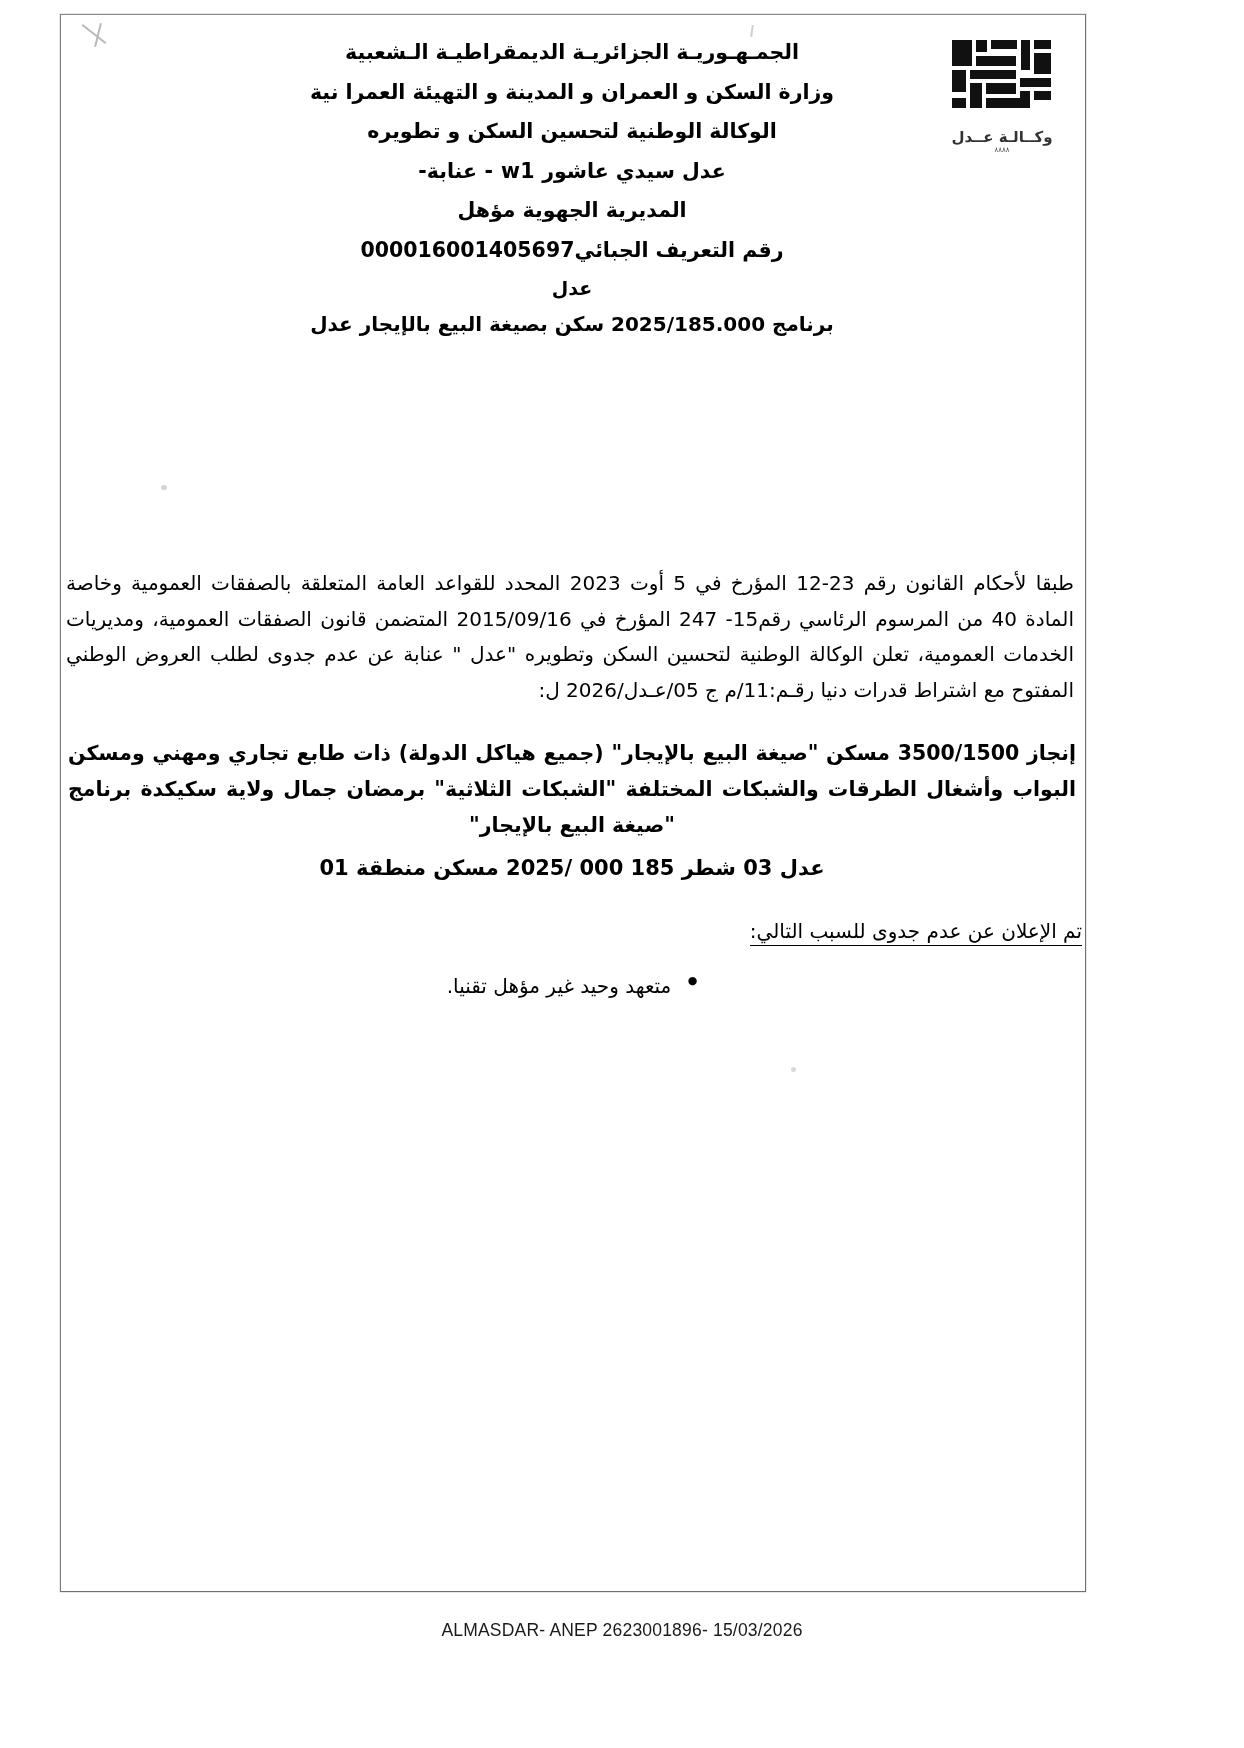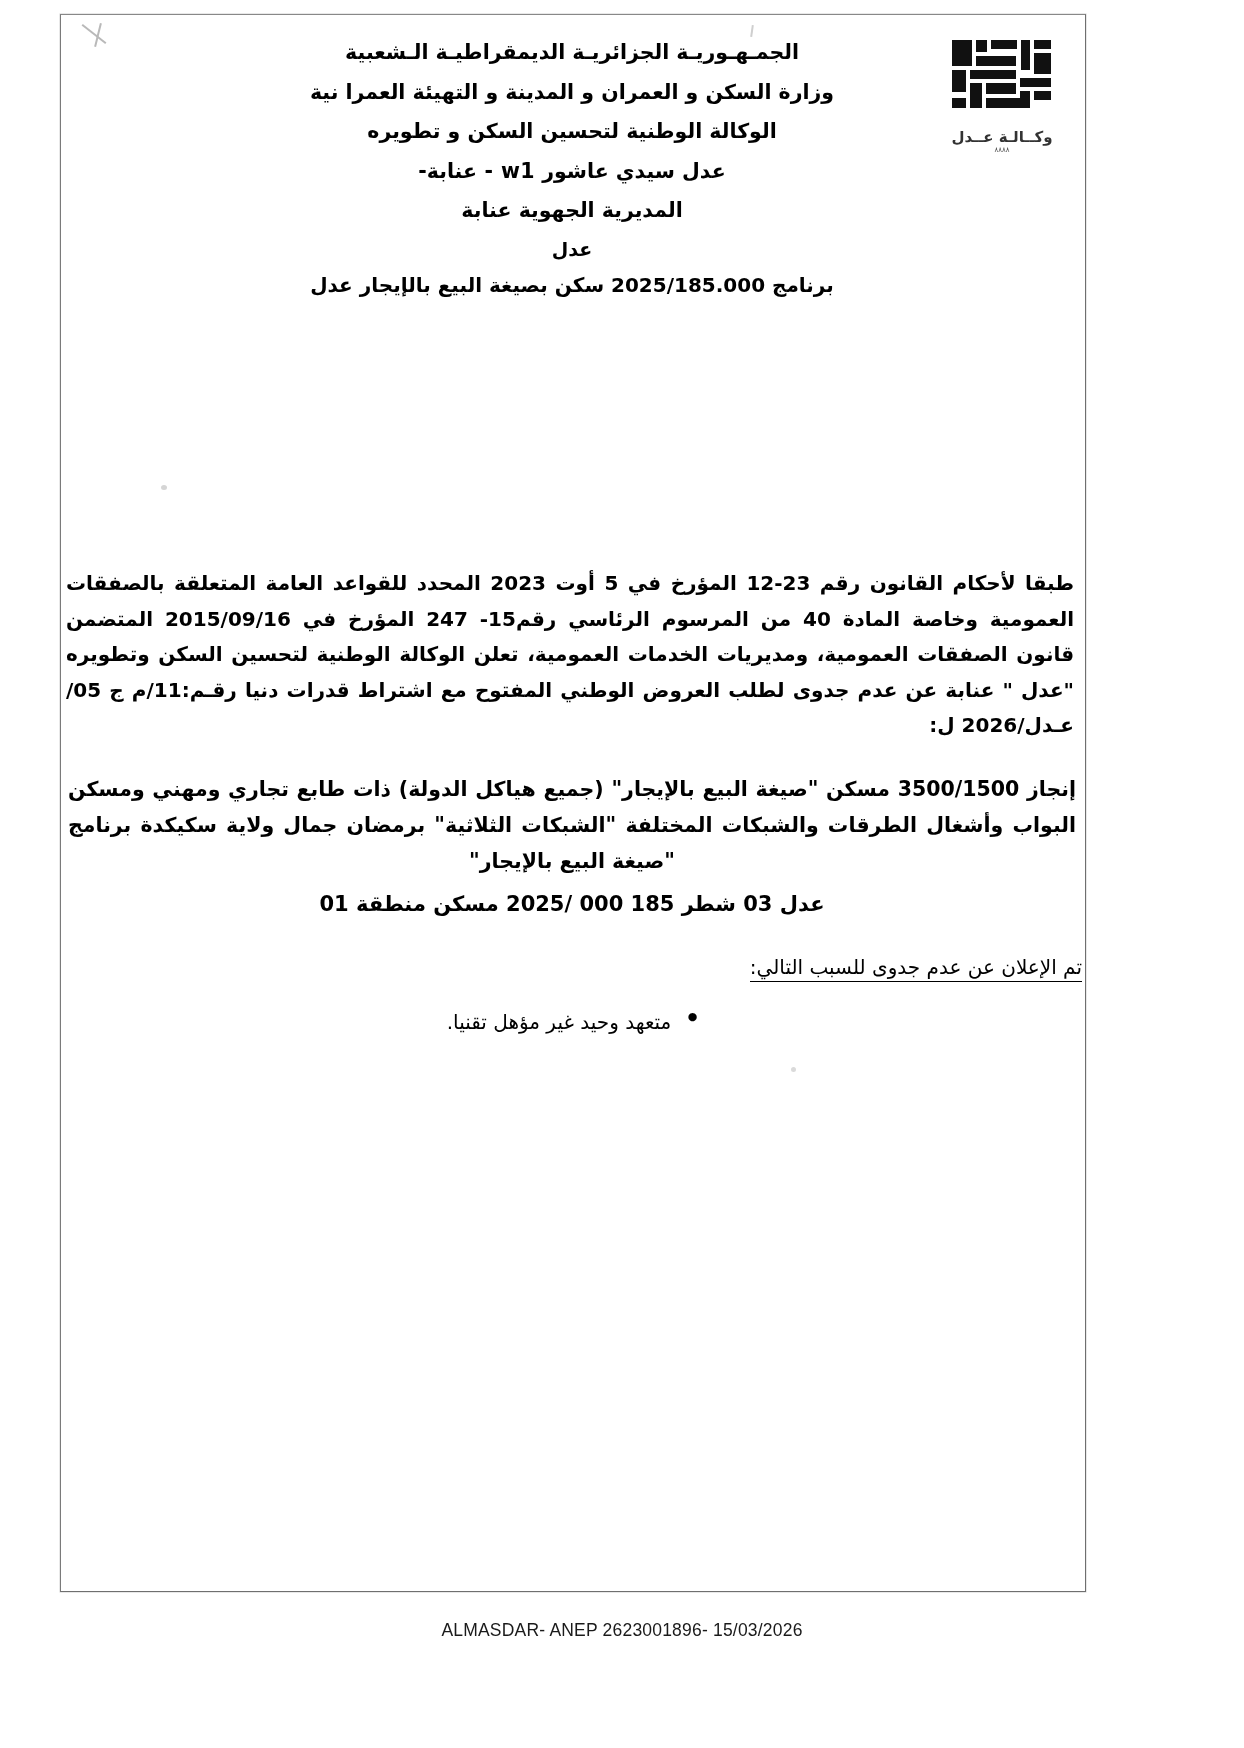--- a/index.html
+++ b/index.html
@@ -141,21 +141,20 @@
     top: 550px;
     width: 1020px;
   }
   #legal-paragraph {
     font-size: 20px;
     line-height: 1.78;
     text-align: justify;
     text-align-last: right;
     margin: 0;
     padding: 0 8px 0 4px;
-    font-weight: bold;
   }
   #project-paragraph {
     font-size: 20.5px;
     font-weight: bold;
     line-height: 1.75;
     text-align: justify;
     text-align-last: center;
     margin: 28px 0 0 0;
     padding: 0 6px;
   }
@@ -245,21 +244,22 @@
     </div>
     <div id="logo-caption">وكــالـة عــدل</div>
     <div id="logo-caption-sub">٨٨٨٨</div>
   </div>
 
   <div id="masthead">
     <p class="mast-line" id="mast-line-0">الجمـهـوريـة الجزائريـة الديمقراطيـة الـشعبية</p>
     <p class="mast-line" id="mast-line-1">وزارة السكن و العمران و المدينة و التهيئة العمرا نية</p>
     <p class="mast-line" id="mast-line-2">الوكالة الوطنية لتحسين السكن و تطويره</p>
     <p class="mast-line" id="mast-line-3">عدل  سيدي عاشور  w1 - عنابة-</p>
-    <p class="mast-line" id="mast-line-4">المديرية الجهوية عنابة</p>
+    <p class="mast-line" id="mast-line-4">المديرية الجهوية مؤهل</p>
+    <p class="mast-line" id="mast-line-5">رقم التعريف الجبائي000016001405697</p>
     <p class="mast-line" id="mast-line-6">عدل</p>
     <p class="mast-line" id="mast-line-7">برنامج 2025/185.000 سكن بصيغة البيع بالإيجار عدل</p>
   </div>
 
 
   <div id="body-block">
     <p id="legal-paragraph">طبقا لأحكام القانون رقم 23-12 المؤرخ في 5 أوت 2023 المحدد للقواعد العامة المتعلقة بالصفقات العمومية وخاصة المادة 40 من المرسوم الرئاسي رقم15- 247 المؤرخ في 2015/09/16 المتضمن قانون الصفقات العمومية، ومديريات الخدمات العمومية، تعلن الوكالة الوطنية لتحسين السكن وتطويره "عدل " عنابة عن عدم جدوى لطلب العروض الوطني المفتوح مع اشتراط قدرات دنيا رقـم:11/م ج 05/عـدل/2026 ل:</p>
 
     <p id="project-paragraph">إنجاز 3500/1500 مسكن "صيغة البيع بالإيجار" (جميع هياكل الدولة) ذات طابع تجاري ومهني ومسكن البواب وأشغال الطرقات والشبكات المختلفة "الشبكات الثلاثية" برمضان جمال ولاية سكيكدة برنامج "صيغة البيع بالإيجار"</p>
     <div id="project-line-extra">عدل 03 شطر  185 000 /2025 مسكن منطقة 01</div>

